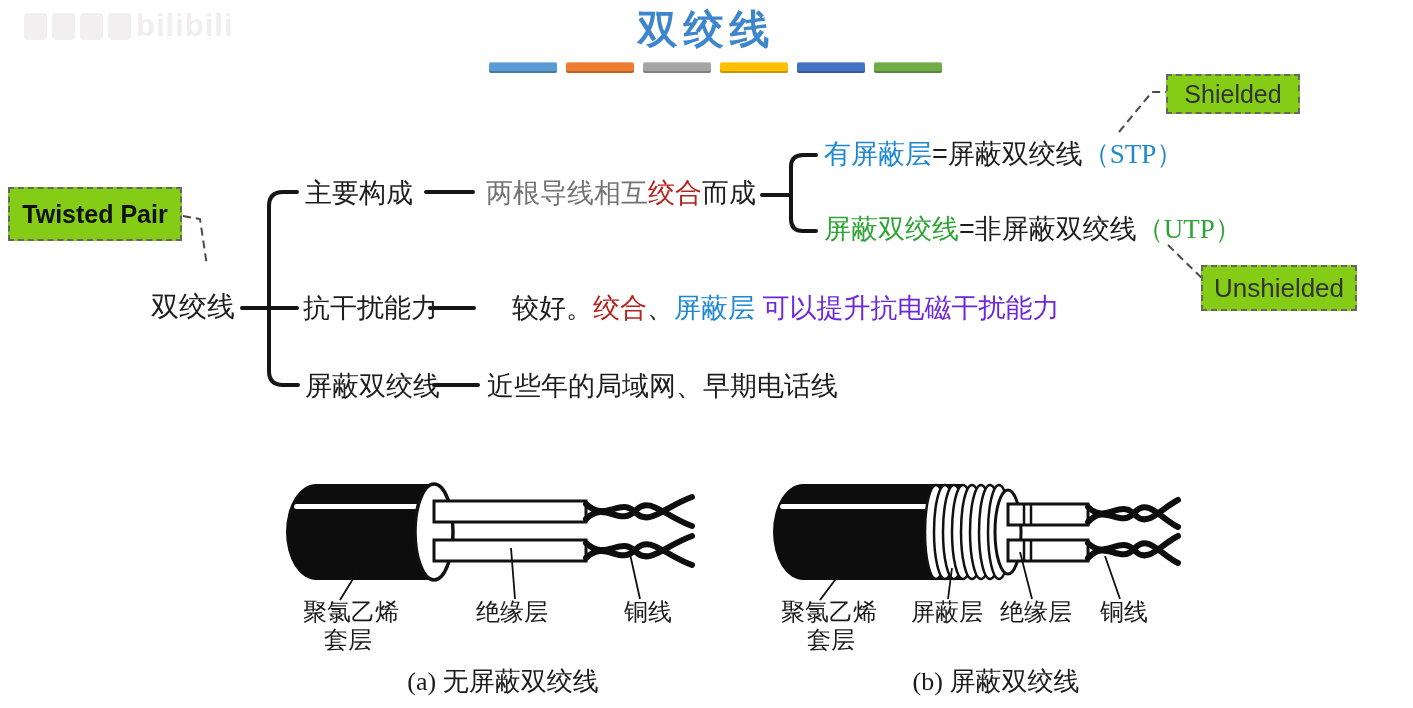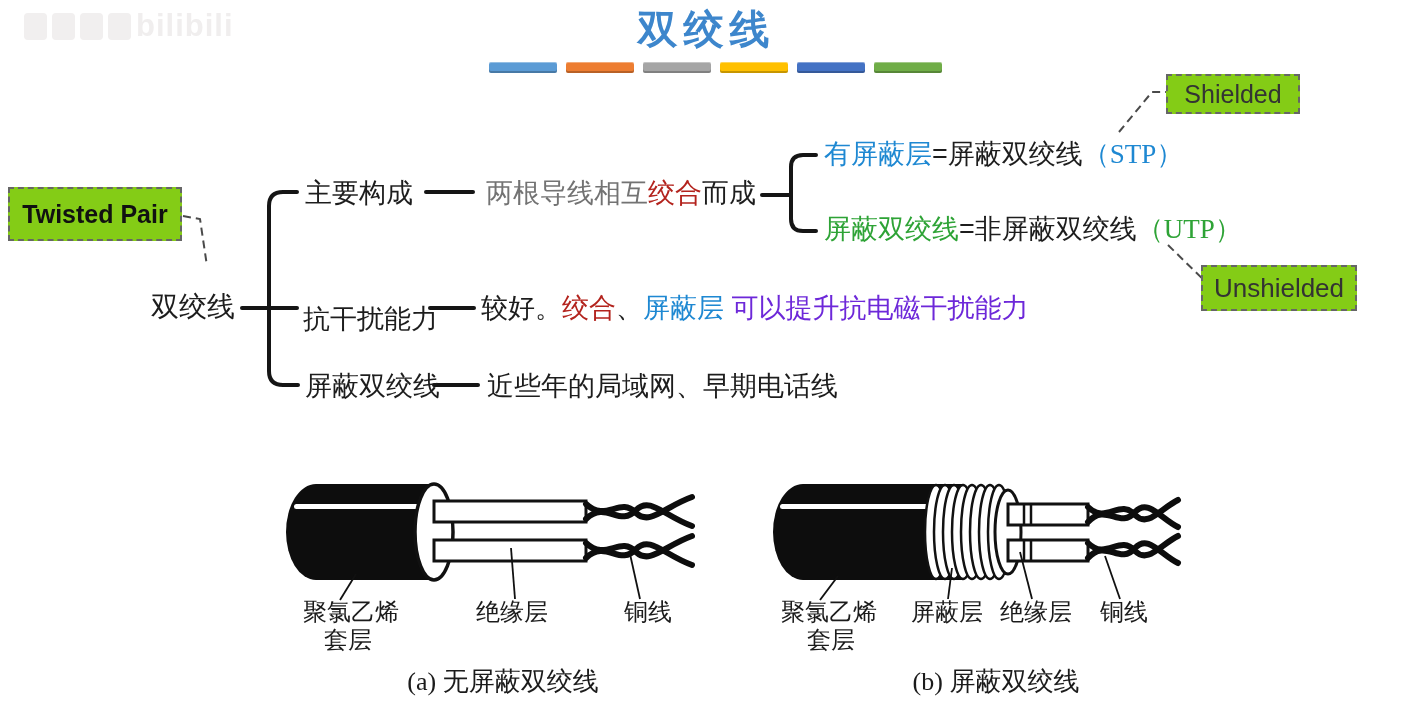--- a/index.html
+++ b/index.html
@@ -89,23 +89,23 @@
 </div>
 
 <div class="node-text" style="left:824px;top:137px;">
   <span style="color: rgb(30, 136, 210);">有屏蔽层</span><span style="color: rgb(29, 29, 29);">=屏蔽双绞线</span><span class="serif-seg" style="color: rgb(30, 136, 210);">（STP）</span>
 </div>
 
 <div class="node-text" style="left:824px;top:212px;">
   <span style="color: rgb(46, 163, 54);">屏蔽双绞线</span><span style="color: rgb(29, 29, 29);">=非屏蔽双绞线</span><span class="serif-seg" style="color: rgb(46, 163, 54);">（UTP）</span>
 </div>
 
-<div class="node-text" style="left:303px;top:291px;margin-top:11px;">抗干扰能力</div>
+<div class="node-text" style="left:303px;top:291px;">抗干扰能力</div>
 <div class="node-text" style="left:481px;top:291px;">
-  <span style="color: rgb(29, 29, 29);">较好。</span><span style="color: rgb(179, 35, 29);">绞合</span><span style="color: rgb(29, 29, 29);">、</span><span style="color: rgb(30, 136, 210);">屏蔽层</span><span style="color: #6d28d9;"> 可以提升抗电磁干扰能力</span>
+  <span style="color: rgb(29, 29, 29); margin-left: 31px;">较好。</span><span style="color: rgb(179, 35, 29);">绞合</span><span style="color: rgb(29, 29, 29);">、</span><span style="color: rgb(30, 136, 210);">屏蔽层</span><span style="color: #6d28d9;"> 可以提升抗电磁干扰能力</span>
 </div>
 
 <div class="node-text" style="left:305px;top:369px;">屏蔽双绞线</div>
 <div class="node-text" style="left:487px;top:369px;">
   <span style="color: rgb(29, 29, 29);">近些年的局域网、早期电话线</span>
 </div>
 
 <div class="fig" style="left:268px;top:468px;">
 <svg width="432" height="240" viewBox="0 0 432 240">
   <g>

